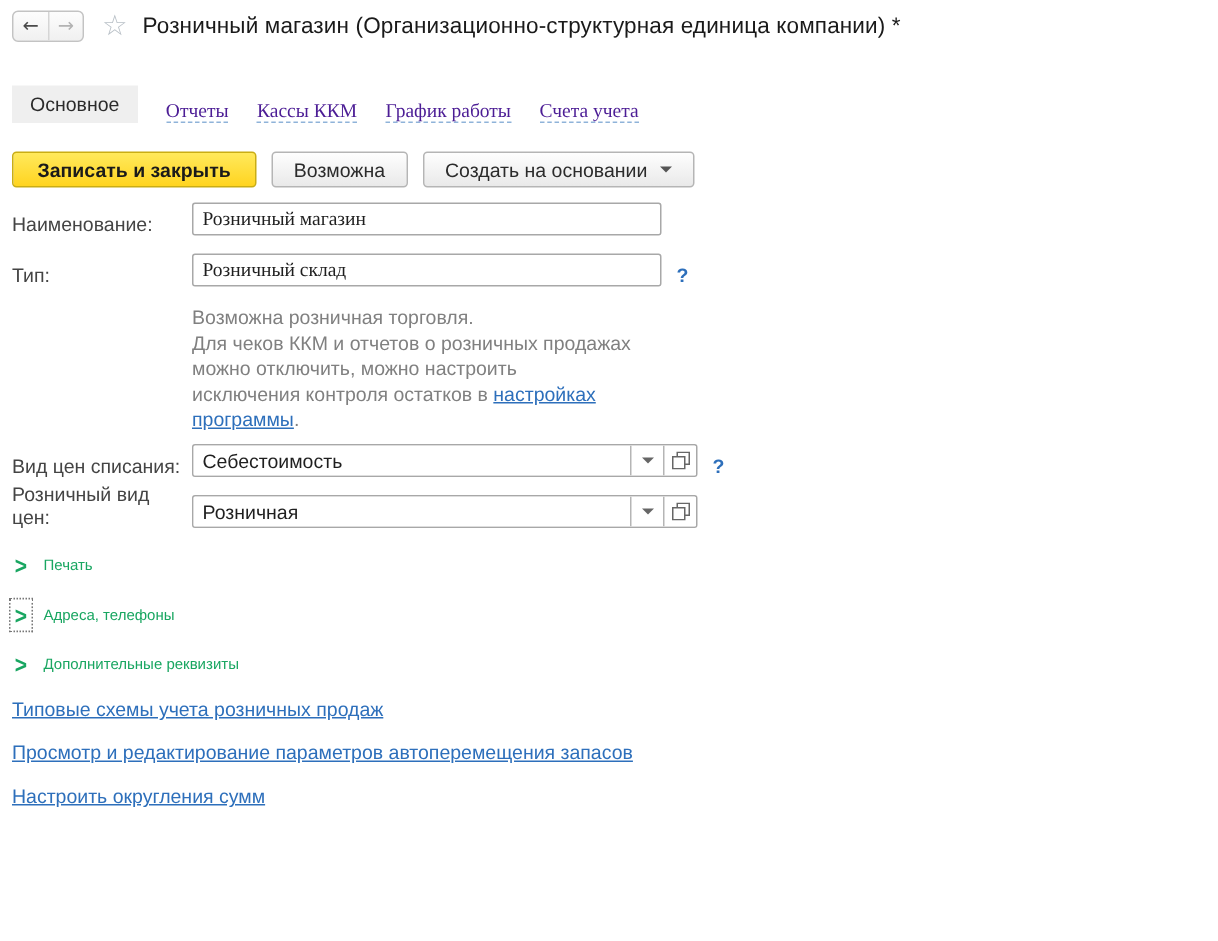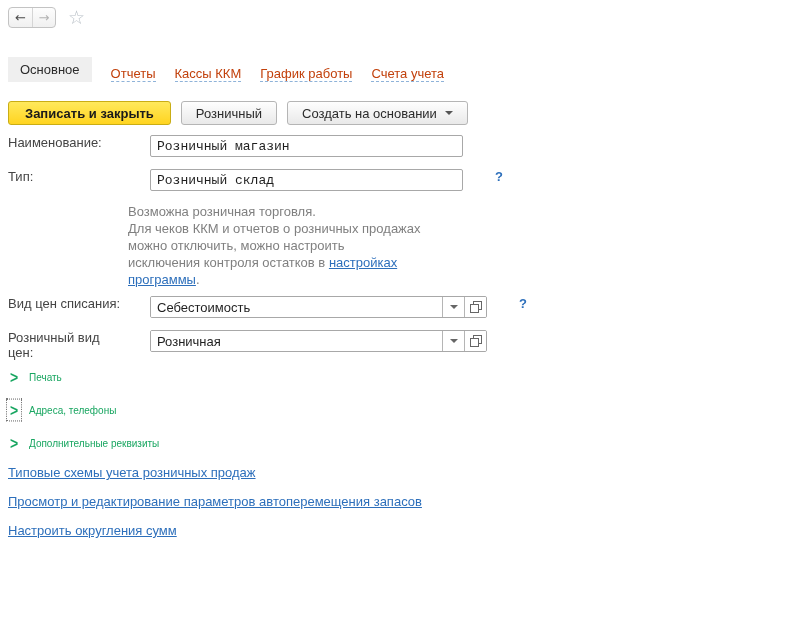--- a/index.html
+++ b/index.html
@@ -29,22 +29,22 @@
   }
   .title { font-size:15px; font-weight:400; color:#1a1a1a; letter-spacing:.1px; }
 
   
   .tabs { display:flex; align-items:flex-end; margin-top:28px; height:25px; }
   .tab.active {
     background:#efefef; color:#2b2b2b; height:25px; line-height:25px;
     padding:0 12px; cursor:default;
   }
   .tab-link {
-    color:#c2410c; margin-left:19px; cursor:pointer; text-decoration:none;
-    border-bottom:1px dashed #8fb3d9; line-height:15px;
+    color:#4c1d95; margin-left:19px; cursor:pointer; text-decoration:none;
+    border-bottom:1px dashed #8fb3d9; line-height:15px;font-family:Liberation Serif, serif;
   }
 
   
   .toolbar { display:flex; align-items:center; margin-top:19px; }
   .btn {
     height:24px; border-radius:3px; font-size:13px; cursor:pointer;
     font-family:"Liberation Sans", sans-serif; color:#2b2b2b;
     background:linear-gradient(#fefefe,#e9e9e9); border:1px solid #b5b5b5;
     padding:0 14px;
   }
@@ -55,25 +55,25 @@
   .btn + .btn { margin-left:10px; }
   .btn.dropdown { display:flex; align-items:center; }
   .caret {
     display:inline-block; width:0; height:0; margin-left:8px;
     border-left:4px solid transparent; border-right:4px solid transparent;
     border-top:4px solid #555;
   }
 
   
   .form { margin-top:10px; }
-  .row { display:flex; align-items:flex-start; height:22px; margin-bottom:12px;gap:22px; }
+  .row { display:flex; align-items:flex-end; height:22px; margin-bottom:12px; }
   .label { width:120px; color:#444; flex:none; }
   .text-input {
     width:313px; height:22px; border:1px solid #a8a8a8; border-radius:2px;
-    font-family:Liberation Mono, monospace; font-size:13px; color:#1f1f1f;
+    font-family:Liberation Serif, serif; font-size:13px; color:#1f1f1f;
     padding:0 6px; outline:none; background:#fff;
   }
   .combo {
     display:flex; width:337px; height:22px; border:1px solid #a8a8a8;
     border-radius:2px; background:#fff; overflow:hidden;
   }
   .combo-input {
     flex:1; border:none; outline:none; font-family:"Liberation Sans", sans-serif;
     font-size:13px; color:#1f1f1f; padding:0 6px; min-width:0;
   }
@@ -111,33 +111,34 @@
 <body>
 
 <div class="page">
 
   <div class="header">
     <div class="nav-group">
       <button class="nav-btn">←</button>
       <button class="nav-btn disabled">→</button>
     </div>
     <span class="star">☆</span>
+    <h1 class="title">Розничный магазин (Организационно-структурная единица компании) *</h1>
   </div>
 
   <div class="tabs">
     <div class="tab active">Основное</div>
     <a class="tab-link">Отчеты</a>
     <a class="tab-link">Кассы ККМ</a>
     <a class="tab-link">График работы</a>
     <a class="tab-link">Счета учета</a>
   </div>
 
   <div class="toolbar">
     <button class="btn primary">Записать и закрыть</button>
-    <button class="btn">Розничный</button>
+    <button class="btn">Возможна</button>
     <button class="btn dropdown">
       <span>Создать на основании</span>
       <span class="caret"></span>
     </button>
   </div>
 
   <div class="form">
 
     <div class="row">
       <span class="label">Наименование:</span>

